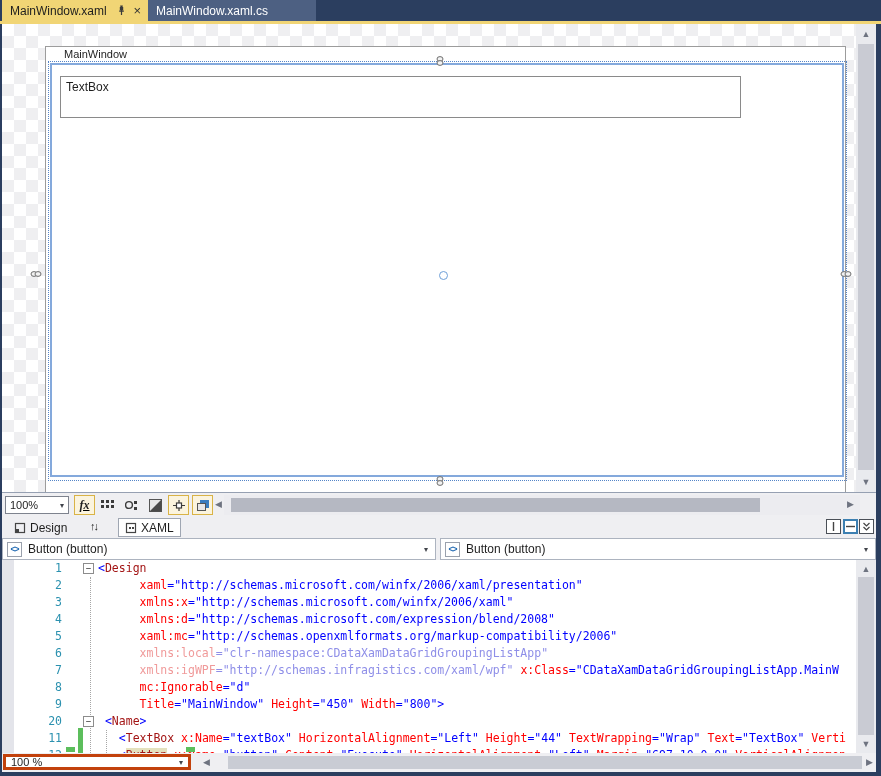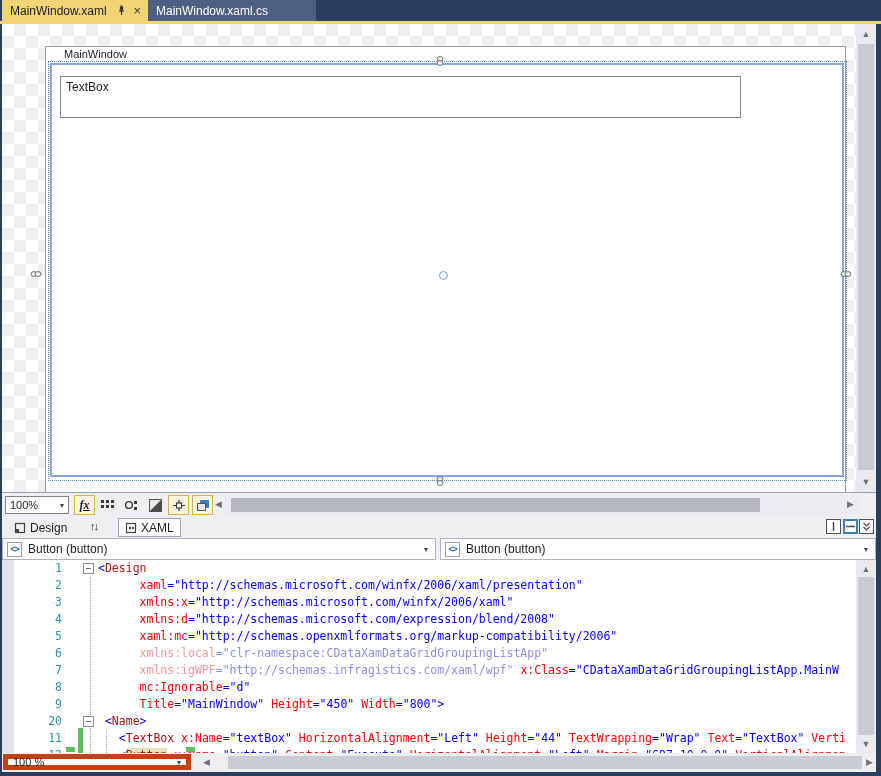--- a/index.html
+++ b/index.html
@@ -79,21 +79,21 @@
   .tk-fa{color:var(--f-a,#F09A9A);} .tk-fd{color:var(--f-v,#8E8EE8);} .tk-fv{color:var(--f-v,#8E8EE8);}
   .tk-ehl{color:var(--xml-e,#A31515);background:var(--tag-hl,#E4E1BE);}
   .guide{position:absolute;border-left:1px dotted #A6A6A6;width:0;}
   .change-bar{position:absolute;left:76px;top:168px;width:5px;height:25px;background:var(--green,#5CBE5C);}
   .tick{position:absolute;width:9px;height:5px;top:187px;background:var(--green,#5CBE5C);}
   .e-vsb{position:absolute;right:0;top:0;width:20px;height:193px;background:#E9EAEE;}
   .e-vsb .up{top:2px;} .e-vsb .down{bottom:2px;}
   .e-vsb .thumb{position:absolute;left:2px;top:17px;width:16px;height:158px;background:#C9CBD3;}
   
   .status-row{position:absolute;left:2px;top:753px;width:874px;height:19px;background:#EFEFF2;}
-  .status-combo{position:absolute;left:1px;top:1px;width:188px;height:16px;background:#fff;border:5px solid #c2410c;box-sizing:border-box;
+  .status-combo{position:absolute;left:1px;top:1px;width:188px;height:16px;background:#fff;border:3px solid #c2410c;box-sizing:border-box;
                 display:flex;align-items:center;font-size:11px;color:#1e1e1e;padding:0 5px;}
   .status-combo .arr{margin-left:auto;font-size:8px;color:#42454C;}
   .s-hsb-thumb{position:absolute;left:226px;top:3px;width:634px;height:13px;background:#C9CCD4;}
   .status-row .h-arrow{top:4px;}
   svg{display:block;}
 </style>
 </head>
 <body>
 
 <div class="app">

